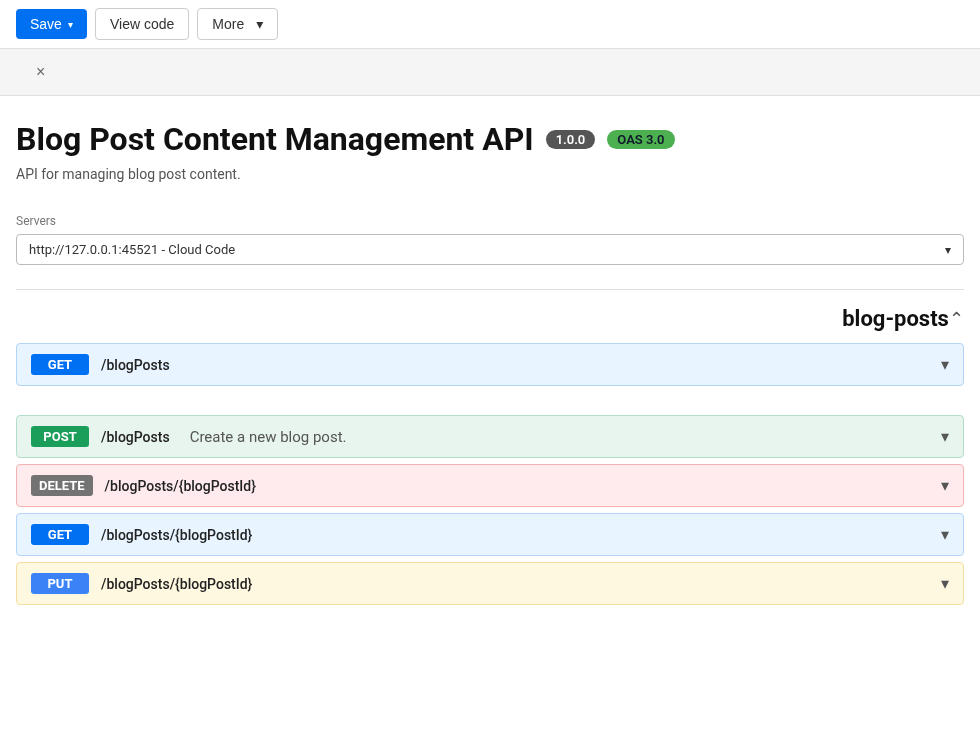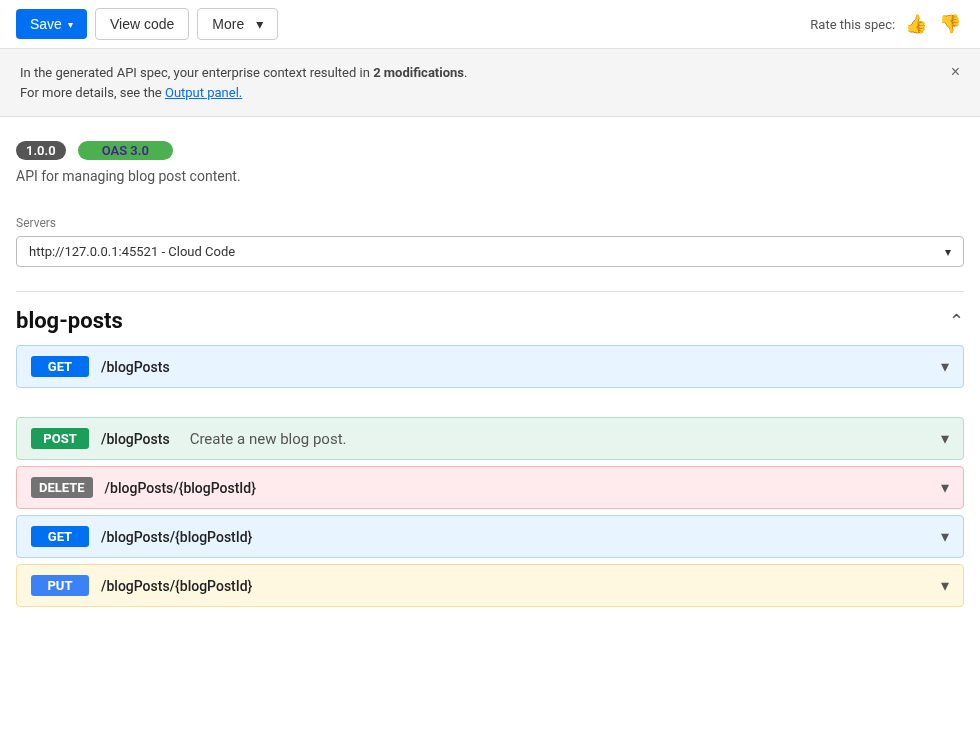--- a/index.html
+++ b/index.html
@@ -121,23 +121,23 @@
     .badge-version {
       background: #555;
       color: #fff;
       border-radius: 10px;
       padding: 2px 10px;
       font-size: 13px;
       font-weight: 600;
     }
     .badge-oas {
       background: #4caf50;
-      color: #4c1d95;
+      color: #0f172a;
       border-radius: 10px;
-      padding: 2px 24px;
+      padding: 2px 10px;
       font-size: 13px;
       font-weight: 600;
     }
     .api-description {
       font-size: 14px;
       color: #555;
       margin-bottom: 32px;
     }
 
     
@@ -168,21 +168,21 @@
     .section-divider {
       border: none;
       border-top: 1px solid #e0e0e0;
       margin: 24px 0 0 0;
     }
 
     
     .section-header {
       display: flex;
       align-items: center;
-      justify-content: space-between;
+      justify-content: flex-end;
       padding: 16px 0 12px 0;
       cursor: pointer;
     }
     .section-title {
       font-size: 22px;
       font-weight: 700;
       color: #111;
     }
     .section-chevron {
       font-size: 18px;
@@ -277,39 +277,30 @@
     <span>Save</span>
     <span class="chevron">▾</span>
   </button>
   <button class="btn-view-code">
     <span>View code</span>
   </button>
   <button class="btn-more">
     <span>More</span>
     <span>▾</span>
   </button>
-  <div class="rate-section">
-    <span>Rate this spec:</span>
-    <button class="rate-btn" title="Thumbs up">👍</button>
-    <button class="rate-btn" title="Thumbs down">👎</button>
-  </div>
 </div>
 
 <div class="banner">
-  <div class="banner-text">
-    <span>In the generated API spec, your enterprise context resulted in </span><strong>2 modifications</strong><span>.</span>
-    <br>
-    <span>For more details, see the </span><a href="#">Output panel.</a>
-  </div>
   <button class="banner-close">×</button>
 </div>
 
 <div class="main-content">
 
   <div class="api-title-row">
+    <h1 class="api-title">Blog Post Content Management API</h1>
     <span class="badge-version">1.0.0</span>
     <span class="badge-oas">OAS 3.0</span>
   </div>
 
   <p class="api-description">API for managing blog post content.</p>
 
   <div>
     <div class="servers-label">Servers</div>
     <div class="servers-dropdown">
       <span>http://127.0.0.1:45521 - Cloud Code</span>

